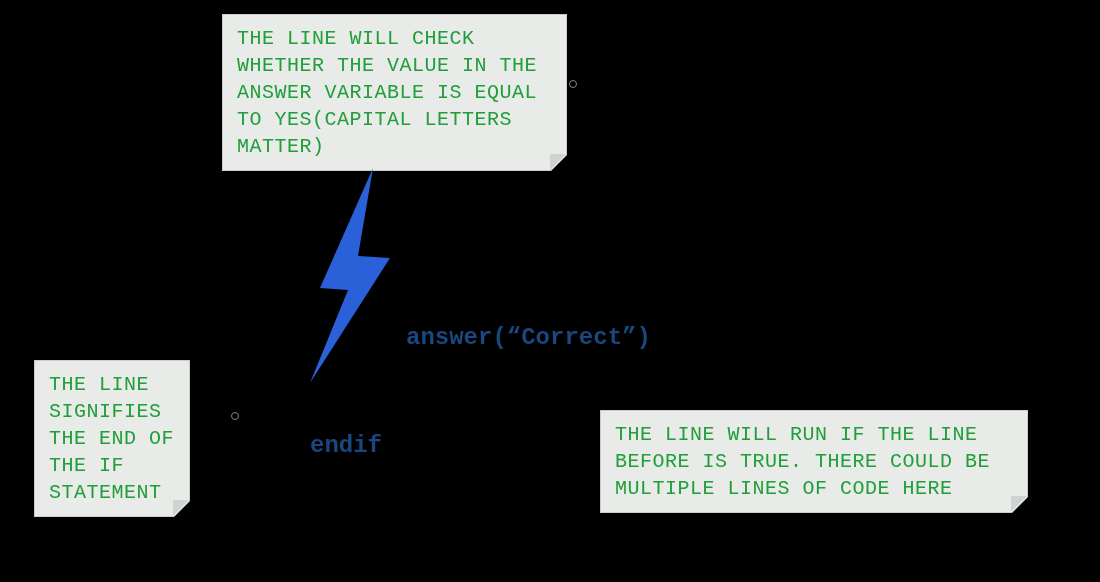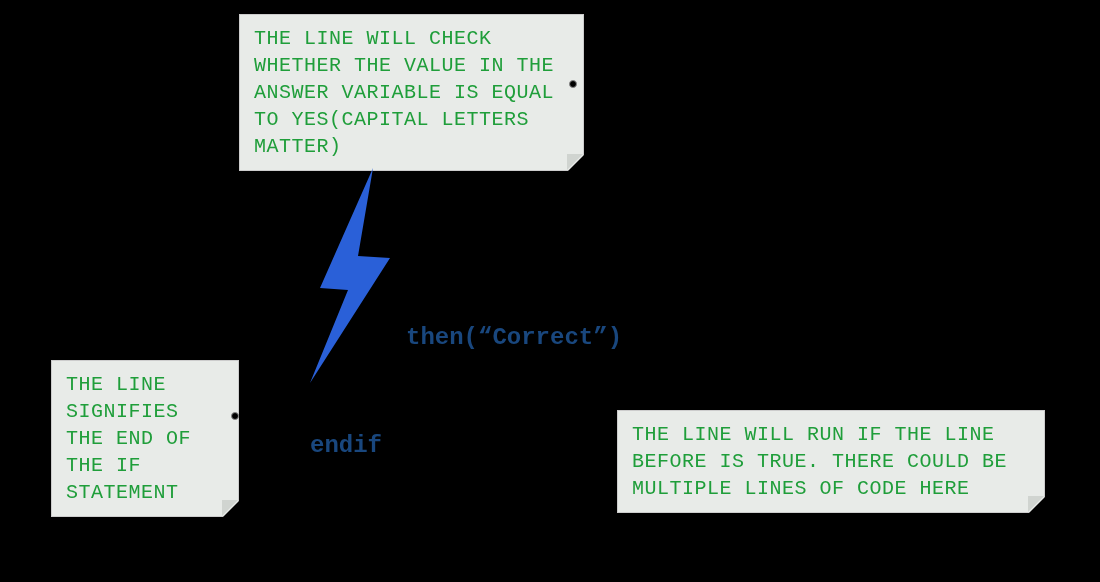--- a/index.html
+++ b/index.html
@@ -15,21 +15,20 @@
     position: absolute;
     background: #e8ebe8;
     border: 1px solid #ccc;
     padding: 10px 14px;
     color: #1f9e3a;
     font-family: "Courier New", Courier, monospace;
     font-size: 20px;
     line-height: 1.35;
     font-weight: 500;
     letter-spacing: 0.5px;
-    margin-left: 17px;
   }
   
   .annotation::after {
     content: "";
     position: absolute;
     bottom: -1px;
     right: -1px;
     width: 16px;
     height: 16px;
     background: #000;
@@ -47,21 +46,21 @@
     z-index: 2;
   }
   .anno-top {
     left: 222px;
     top: 14px;
     width: 345px;
   }
   .anno-left {
     left: 34px;
     top: 360px;
-    width: 188px;
+    width: 156px;
   }
   .anno-right {
     left: 600px;
     top: 410px;
     width: 428px;
   }
   .connector {
     position: absolute;
     border: 1px solid #888;
     width: 8px;
@@ -114,15 +113,15 @@
 
 <div class="annotation anno-right">
   <span>THE LINE WILL RUN IF THE LINE BEFORE IS TRUE. THERE COULD BE MULTIPLE LINES OF CODE HERE</span>
 </div>
 
 <svg class="bolt" viewBox="0 0 120 215">
   <polygon points="83,0 30,120 58,122 20,215 100,90 68,88" fill="#2a60d8"></polygon>
 </svg>
 
 <div class="code-block">
-  <div class="code-line2">then(“Correct”)</div>
+  <div class="code-line2">answer(“Correct”)</div>
   <div>endif</div>
 </div>
 
 </body></html>

